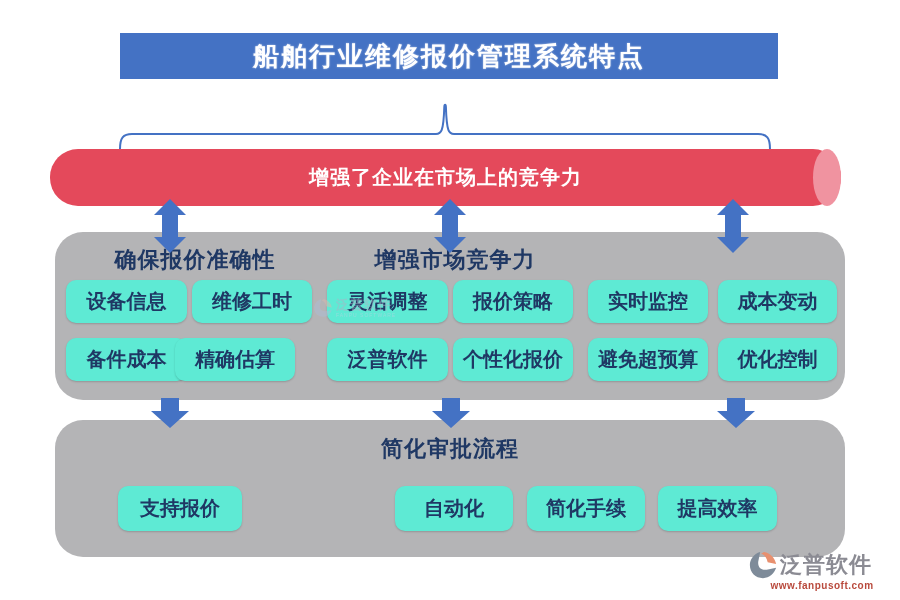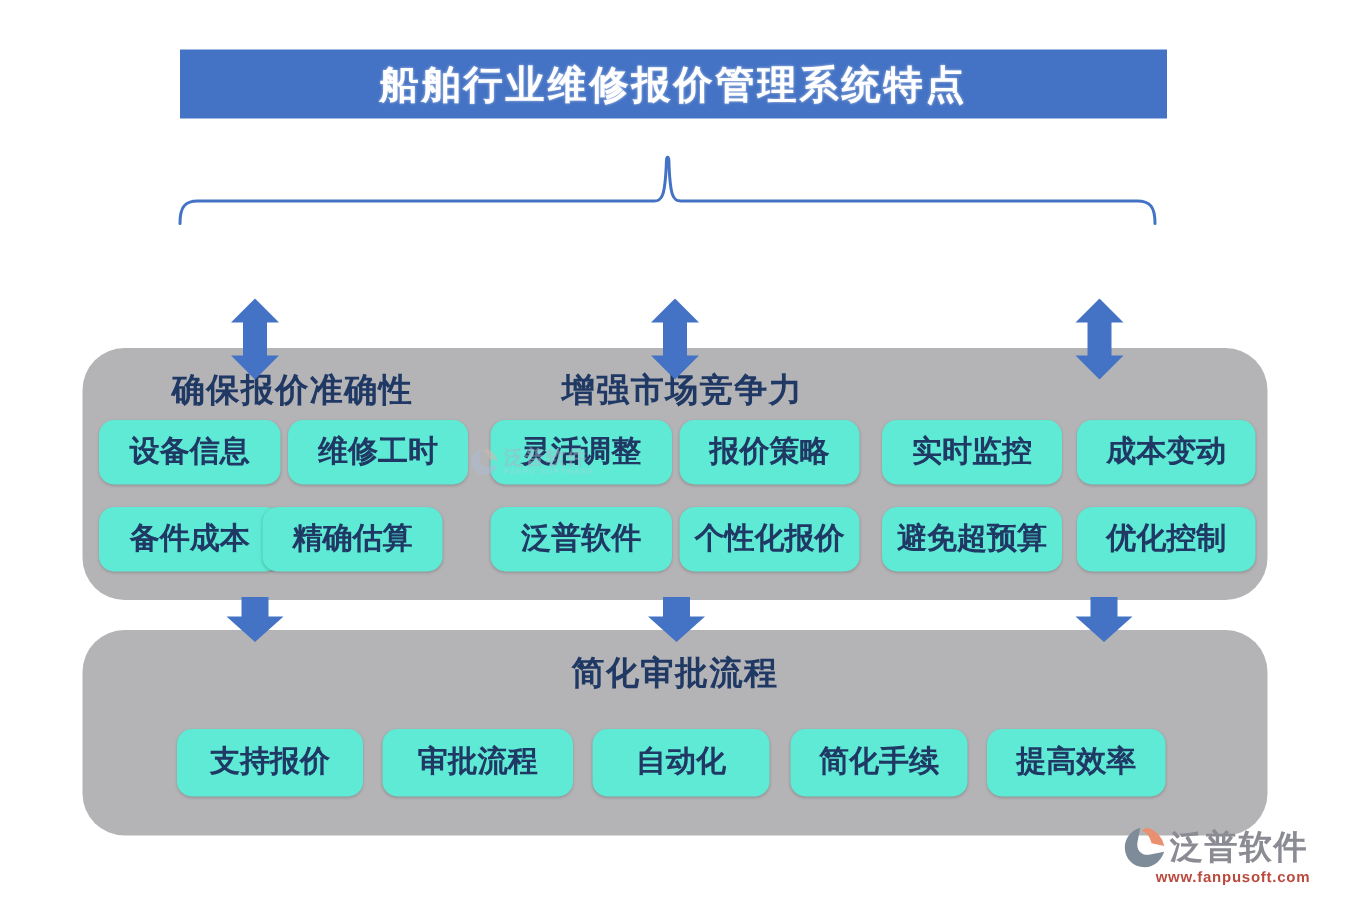--- a/index.html
+++ b/index.html
@@ -61,20 +61,24 @@
 <div class="stage">
 
   <div class="title">船舶行业维修报价管理系统特点</div>
 
   <svg class="overlay" viewBox="0 0 900 600">
     <path d="M120 149 C120 138 123 134 132 134 L436 134 C441 134 443.5 132 444.3 107
              C444.4 104 445.8 104 445.9 107 C446.7 132 449 134 454 134 L758 134
              C767 134 770 138 770 149" fill="none" stroke="#4472C4" stroke-width="2" stroke-linecap="round"></path>
   </svg>
 
+  <div class="redbar">
+    <div class="redcap"></div>
+    <div class="label">增强了企业在市场上的竞争力</div>
+  </div>
 
   <svg class="arrow" style="left:153px;top:199px" width="34" height="54" viewBox="0 0 34 54">
     <polygon points="17,0 33,16 25,16 25,38 33,38 17,54 1,38 9,38 9,16 1,16" fill="#4472C4"></polygon>
   </svg>
   <svg class="arrow" style="left:433px;top:199px" width="34" height="54" viewBox="0 0 34 54">
     <polygon points="17,0 33,16 25,16 25,38 33,38 17,54 1,38 9,38 9,16 1,16" fill="#4472C4"></polygon>
   </svg>
   <svg class="arrow" style="left:716px;top:199px" width="34" height="54" viewBox="0 0 34 54">
     <polygon points="17,0 33,16 25,16 25,38 33,38 17,54 1,38 9,38 9,16 1,16" fill="#4472C4"></polygon>
   </svg>
@@ -115,21 +119,20 @@
   <svg class="arrow" style="left:432px;top:398px" width="38" height="30" viewBox="0 0 38 30">
     <polygon points="10,0 28,0 28,13 38,13 19,30 0,13 10,13" fill="#4472C4"></polygon>
   </svg>
   <svg class="arrow" style="left:717px;top:398px" width="38" height="30" viewBox="0 0 38 30">
     <polygon points="10,0 28,0 28,13 38,13 19,30 0,13 10,13" fill="#4472C4"></polygon>
   </svg>
 
   <div class="panel lower">
     <div class="lower-heading">简化审批流程</div>
     <div class="pill" style="left:63px;top:66px;width:124px">支持报价</div>
-    <div class="pill" style="left:200px;top:66px;width:127px">审批流程</div>
     <div class="pill" style="left:340px;top:66px;width:118px">自动化</div>
     <div class="pill" style="left:472px;top:66px;width:118px">简化手续</div>
     <div class="pill" style="left:603px;top:66px;width:119px">提高效率</div>
   </div>
 
   <div class="footer-logo">
     <div class="footer-top">
       <svg width="30" height="30" viewBox="0 0 32 32">
         <path d="M13 2 C6 4 2 10 2 16 C2 24 8 30 16 30 C23 30 28 25 30 19 L20 21 C14 22 10 18 11 12 Z" fill="#7E8B99"></path>
         <path d="M17 2 C24 3 29 9 30 15 L21 13 C20 9 18 5 14 4 Z" fill="#E8906F"></path>

